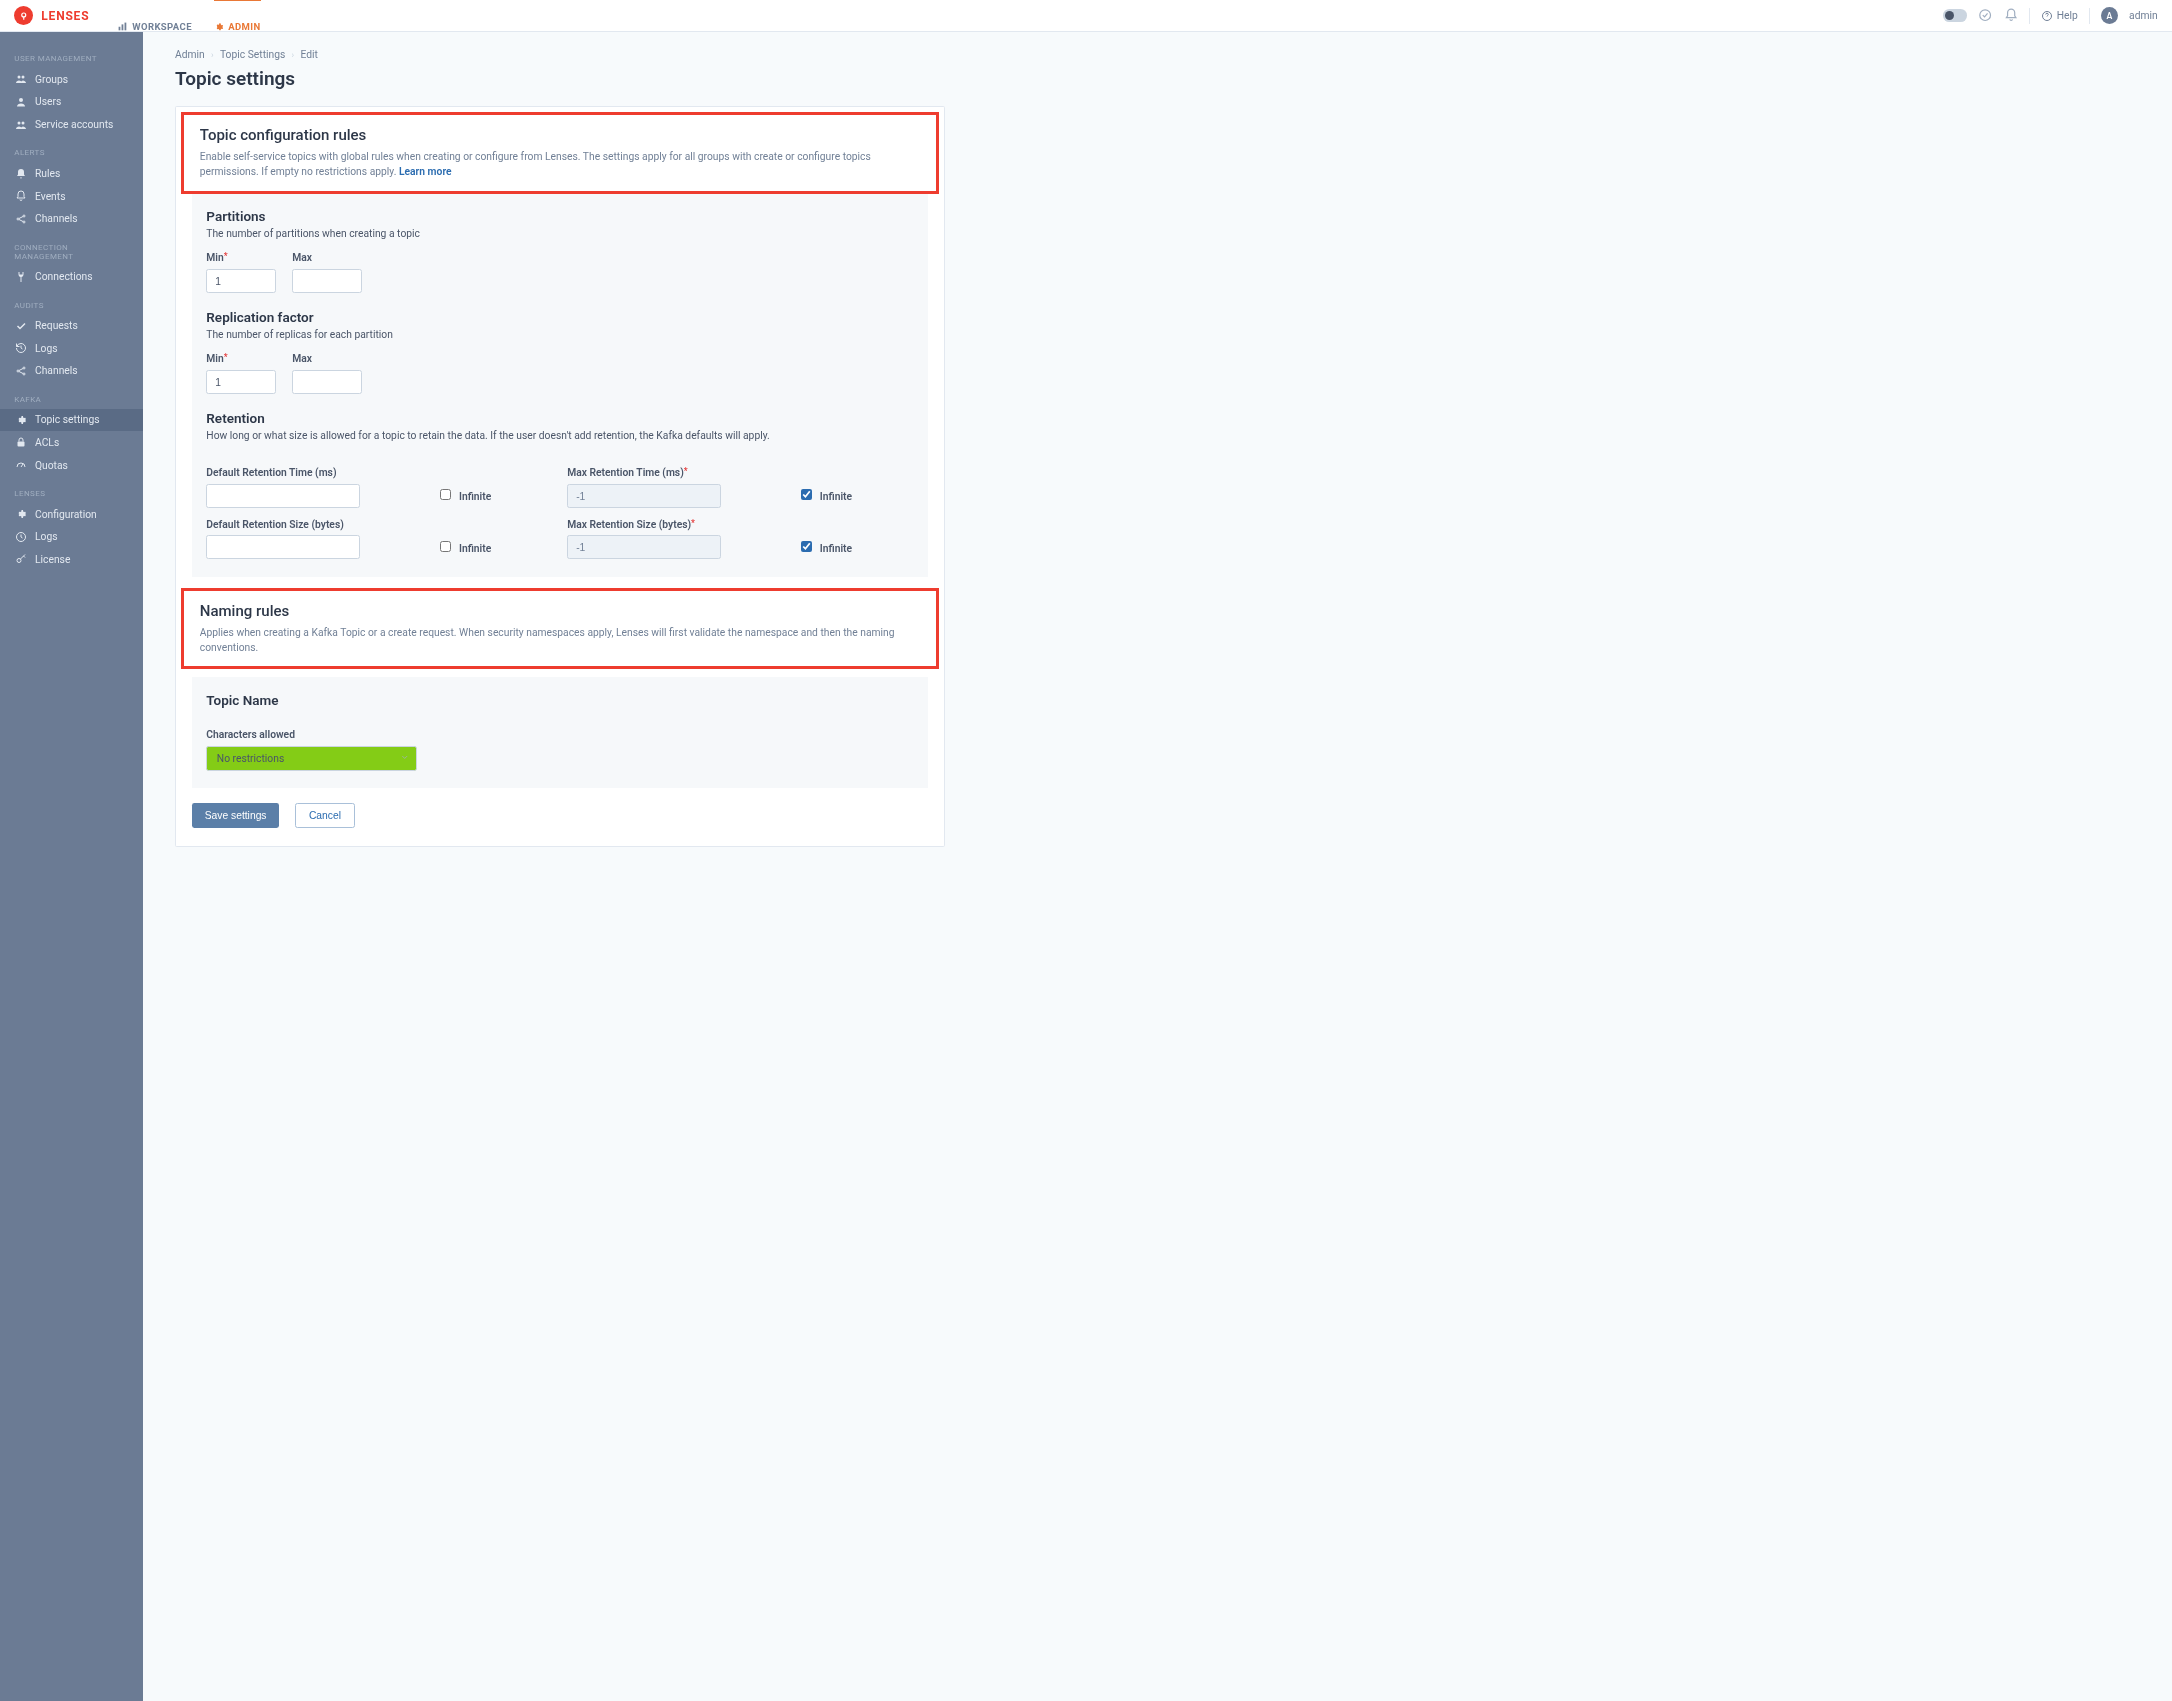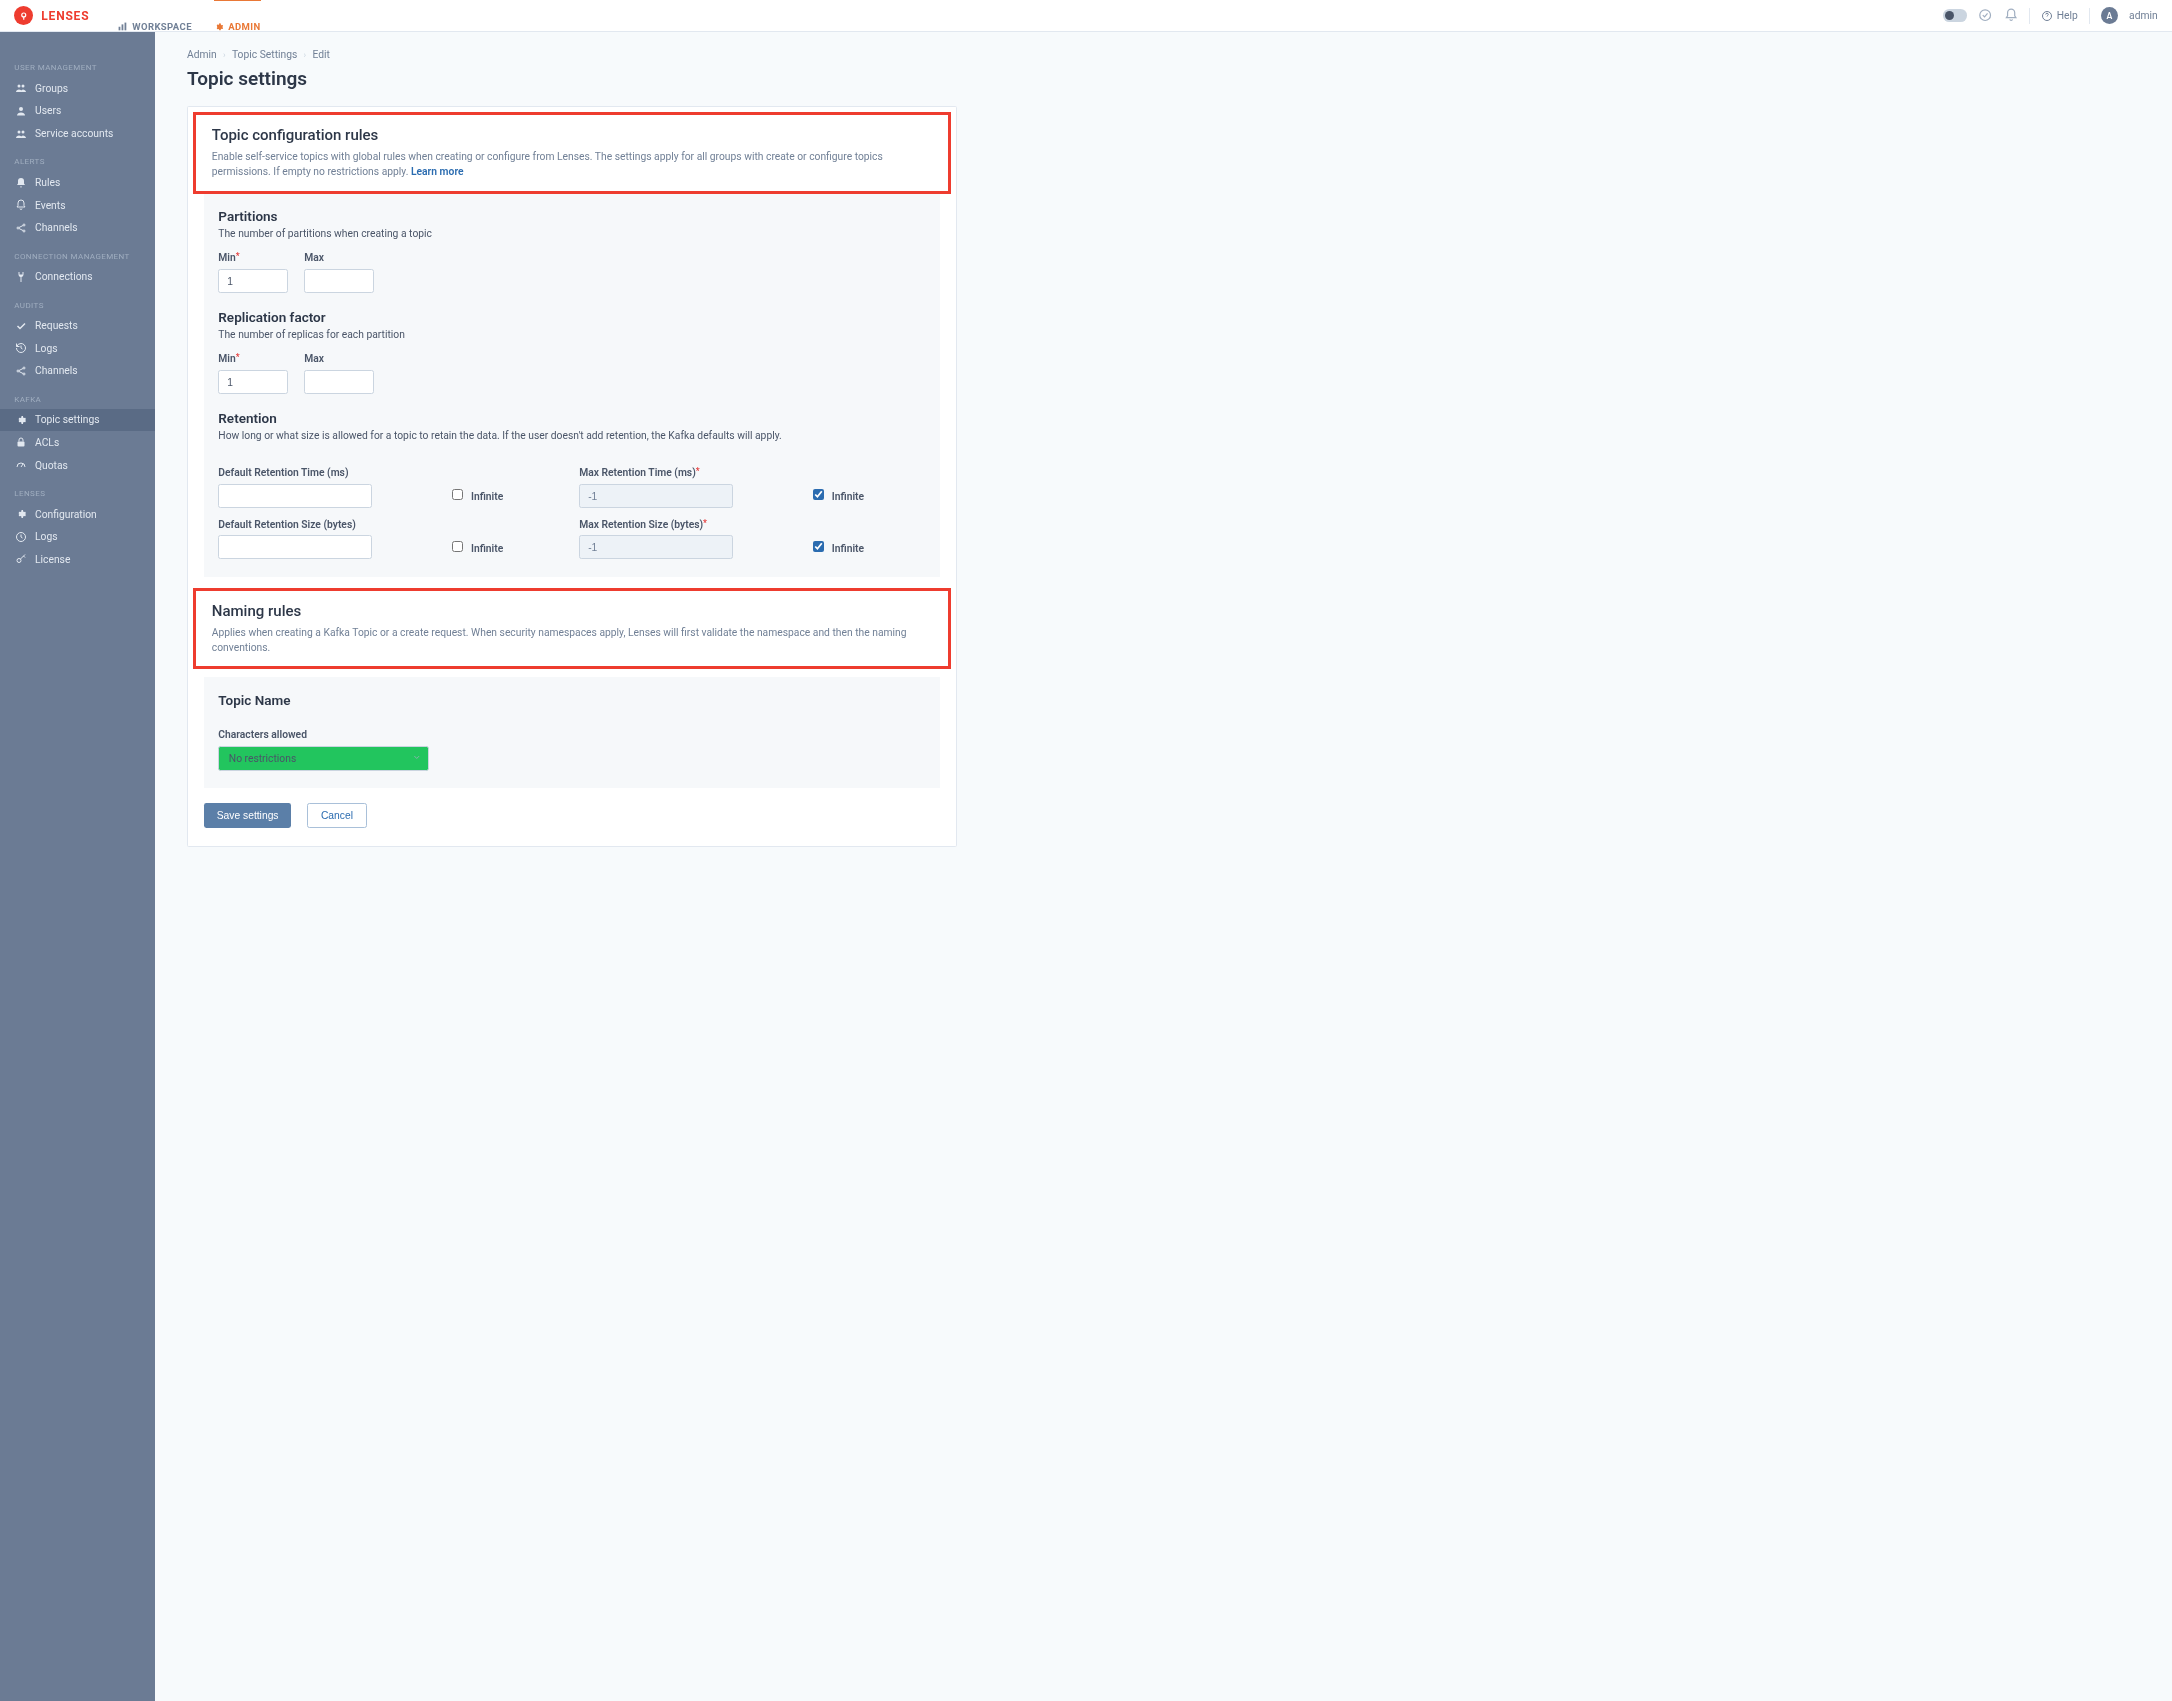--- a/index.html
+++ b/index.html
@@ -39,21 +39,21 @@
   .toggle-pill::after{content:"";width:9.5px;height:9.5px;border-radius:50%;background:#4a5568;position:absolute;left:1.6px;top:1.6px;}
   .vdiv{width:0.8px;height:16px;background:var(--border);}
   .help-link{display:flex;align-items:center;gap:4px;color:var(--muted);cursor:pointer;font-size:10.3px;}
   .avatar{width:17.5px;height:17.5px;border-radius:50%;background:#6b7b94;color:#fff;display:flex;align-items:center;justify-content:center;font-size:8.7px;font-weight:600;}
   .username{color:var(--muted);font-size:10.3px;}
 
   
   .layout{display:flex;min-height:calc(100vh - 32px);}
 
   
-  .sidebar{width:155px;background:var(--sidebar);color:var(--sidebar-text);padding:25px 0;flex-shrink:0;}
+  .sidebar{width:143px;background:var(--sidebar);color:var(--sidebar-text);padding:16px 0;flex-shrink:0;}
   .side-title{padding:6.3px 14.3px 4.8px;font-size:8px;color:var(--sidebar-muted);letter-spacing:0.4px;}
   .side-item{display:flex;align-items:center;gap:8px;padding:4.8px 14.3px;font-size:10.3px;color:var(--sidebar-text);cursor:pointer;}
   .side-item.active{background:var(--sidebar-dark);}
   .side-item .sicon{width:12.7px;height:12.7px;display:flex;align-items:center;justify-content:center;flex-shrink:0;}
   .side-item .sicon svg{width:12px;height:12px;}
 
   
   .main{flex:1;padding:16px 32px;}
   .breadcrumb{display:flex;align-items:center;gap:6.3px;font-size:10.3px;color:var(--muted);margin-bottom:6.3px;}
   .breadcrumb .chev{font-size:8.7px;color:#cbd5e0;}
@@ -78,21 +78,21 @@
   .field-label{font-size:10.3px;font-weight:600;color:var(--text);margin-bottom:4.8px;}
   .field-label .req{color:var(--red);font-size:8.7px;vertical-align:top;}
   input[type=text].inp{height:24px;width:70px;padding:0 8px;border:0.8px solid #cbd5e0;border-radius:2.4px;background:#fff;font-size:10.3px;color:var(--text);}
   input[type=text].inp.wide{width:154px;}
   input[type=text].inp:disabled{background:#edf2f7;color:#718096;}
   .check-inline{display:flex;align-items:flex-end;gap:4.8px;align-self:flex-end;margin-bottom:4.8px;}
   .check-inline input{width:11px;height:11px;accent-color:var(--blue-strong);}
   .check-inline label{font-size:10.3px;font-weight:600;color:var(--text);}
 
   .select-wrap{position:relative;width:211px;}
-  .select{height:25.4px;width:100%;border:0.8px solid #cbd5e0;border-radius:2.4px;background:#22c55e;padding:0 22px 0 9.5px;font-size:10.3px;color:var(--text);display:flex;align-items:center;cursor:pointer;}
+  .select{height:25.4px;width:100%;border:0.8px solid #cbd5e0;border-radius:2.4px;background:#84cc16;padding:0 22px 0 9.5px;font-size:10.3px;color:var(--text);display:flex;align-items:center;cursor:pointer;}
   .select-wrap .caret{position:absolute;right:8px;top:50%;transform:translateY(-50%);pointer-events:none;color:#a0aec0;}
 
   .actions{display:flex;gap:16px;padding:14.3px 16px 0;}
   .btn{height:25.4px;padding:0 12.7px;border-radius:2.4px;font-size:10.3px;font-weight:500;cursor:pointer;display:inline-flex;align-items:center;}
   .btn.primary{background:#5b7fa8;color:#fff;border:none;}
   .btn.secondary{background:#fff;color:var(--blue-strong);border:0.8px solid #a9c0d9;}
 
   .retgrid{display:grid;grid-template-columns:auto auto auto auto;gap:9.5px 14.3px;align-items:end;margin-top:24px;}
 </style>
 </head>

